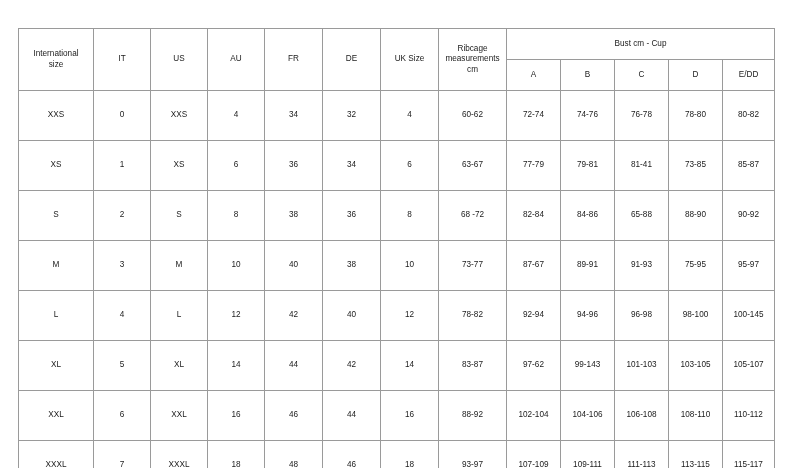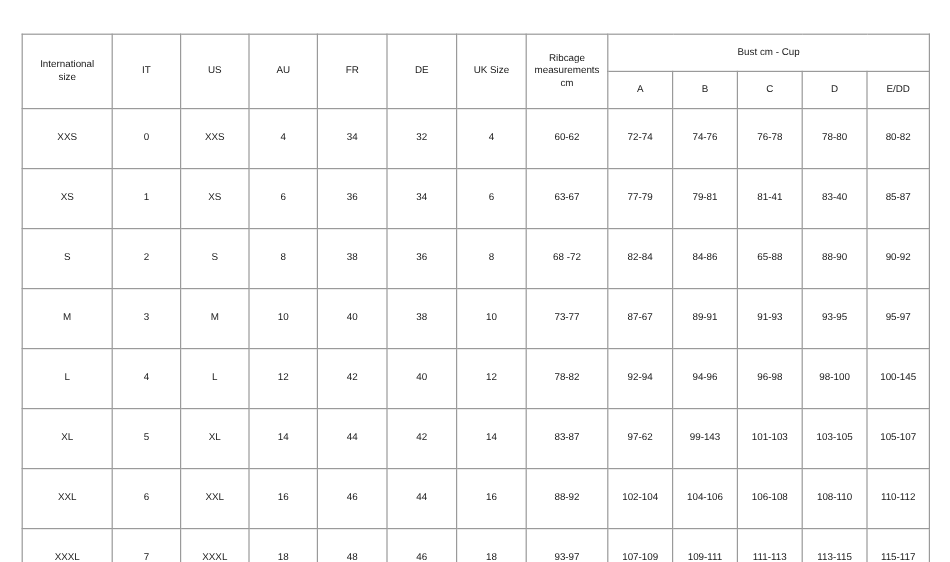--- a/index.html
+++ b/index.html
@@ -119,21 +119,21 @@
         <td>1</td>
         <td>XS</td>
         <td>6</td>
         <td>36</td>
         <td>34</td>
         <td>6</td>
         <td>63-67</td>
         <td>77-79</td>
         <td>79-81</td>
         <td>81-41</td>
-        <td>83-40</td>
+        <td>73-85</td>
         <td>85-87</td>
       </tr>
 
       <tr class="body-row">
         <td>S</td>
         <td>2</td>
         <td>S</td>
         <td>8</td>
         <td>38</td>
         <td>36</td>
@@ -151,21 +151,21 @@
         <td>3</td>
         <td>M</td>
         <td>10</td>
         <td>40</td>
         <td>38</td>
         <td>10</td>
         <td>73-77</td>
         <td>87-67</td>
         <td>89-91</td>
         <td>91-93</td>
-        <td>93-95</td>
+        <td>75-95</td>
         <td>95-97</td>
       </tr>
 
       <tr class="body-row">
         <td>L</td>
         <td>4</td>
         <td>L</td>
         <td>12</td>
         <td>42</td>
         <td>40</td>

